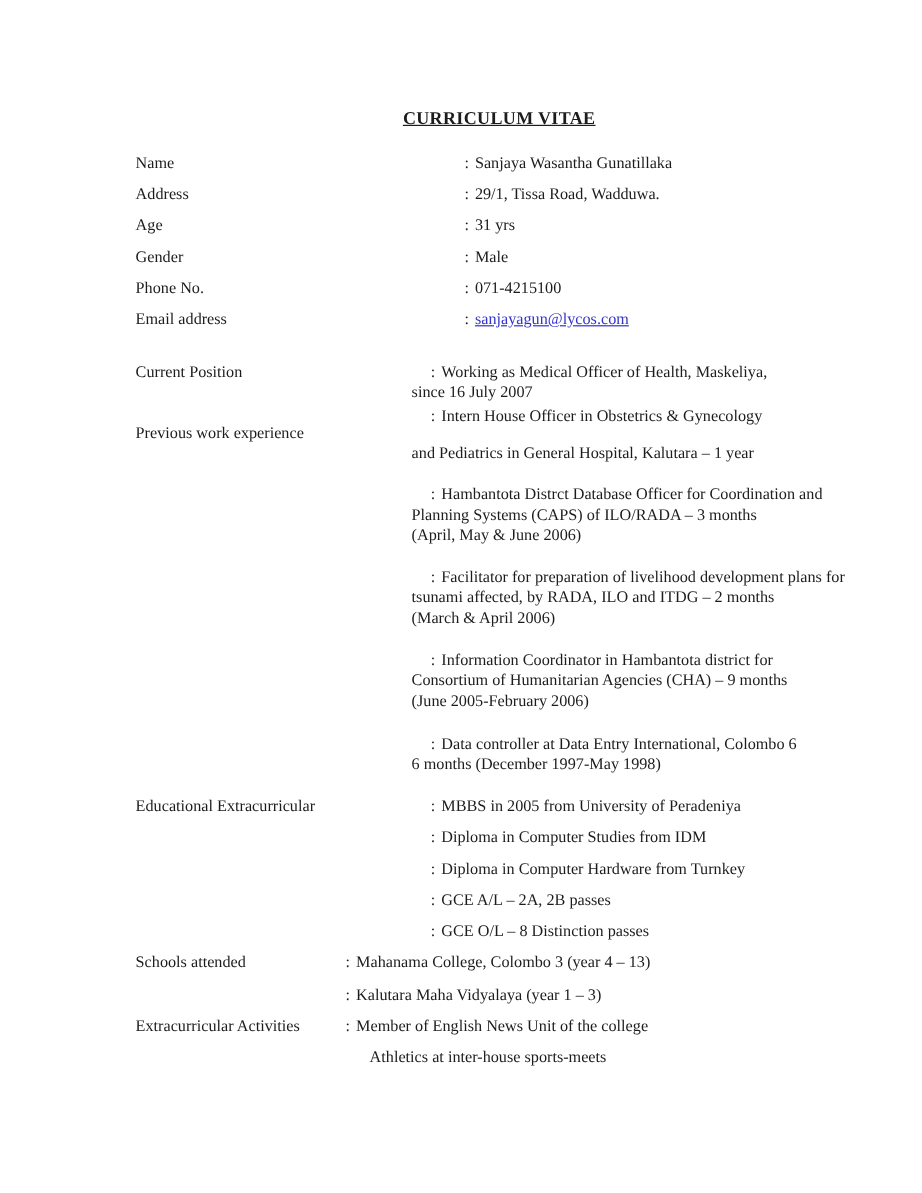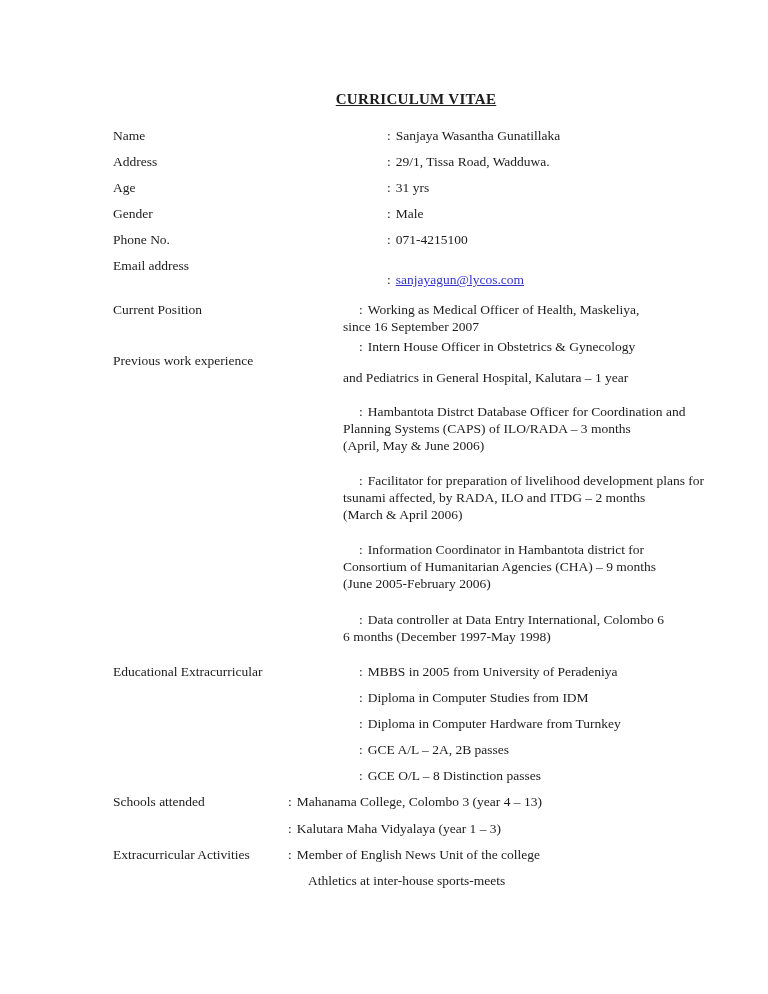--- a/index.html
+++ b/index.html
@@ -55,27 +55,27 @@
     <span class="abs lbl" style="top:179px">Age</span>
     <span class="abs v1" style="top:179px"><span>:</span><span class="t">31 yrs</span></span>
 
     <span class="abs lbl" style="top:205px">Gender</span>
     <span class="abs v1" style="top:205px"><span>:</span><span class="t">Male</span></span>
 
     <span class="abs lbl" style="top:231px">Phone No.</span>
     <span class="abs v1" style="top:231px"><span>:</span><span class="t">071-4215100</span></span>
 
     <span class="abs lbl" style="top:257px">Email address</span>
-    <span class="abs v1" style="top:271px"><span>:</span><a class="t email">sanjayagun@lycos.com</a></span>
+    <span class="abs v1" style="top:257px"><span>:</span><a class="t email">sanjayagun@lycos.com</a></span>
   </div>
 
   <div>
     <span class="abs lbl" style="top:301px">Current Position</span>
     <span class="abs v2" style="top:301px"><span>:</span><span class="t">Working as Medical Officer of Health, Maskeliya,</span></span>
-    <span class="abs v2c" style="top:318px">since 16 September 2007</span>
+    <span class="abs v2c" style="top:318px">since 16 July 2007</span>
   </div>
 
   <div>
     <span class="abs lbl" style="top:352px">Previous work experience</span>
 
     <span class="abs v2" style="top:338px"><span>:</span><span class="t">Intern House Officer in Obstetrics &amp; Gynecology</span></span>
     <span class="abs v2c" style="top:369px">and Pediatrics in General Hospital, Kalutara – 1 year</span>
 
     <span class="abs v2" style="top:403px"><span>:</span><span class="t">Hambantota Distrct Database Officer for Coordination and</span></span>
     <span class="abs v2c" style="top:420px">Planning Systems (CAPS) of ILO/RADA – 3 months</span>

